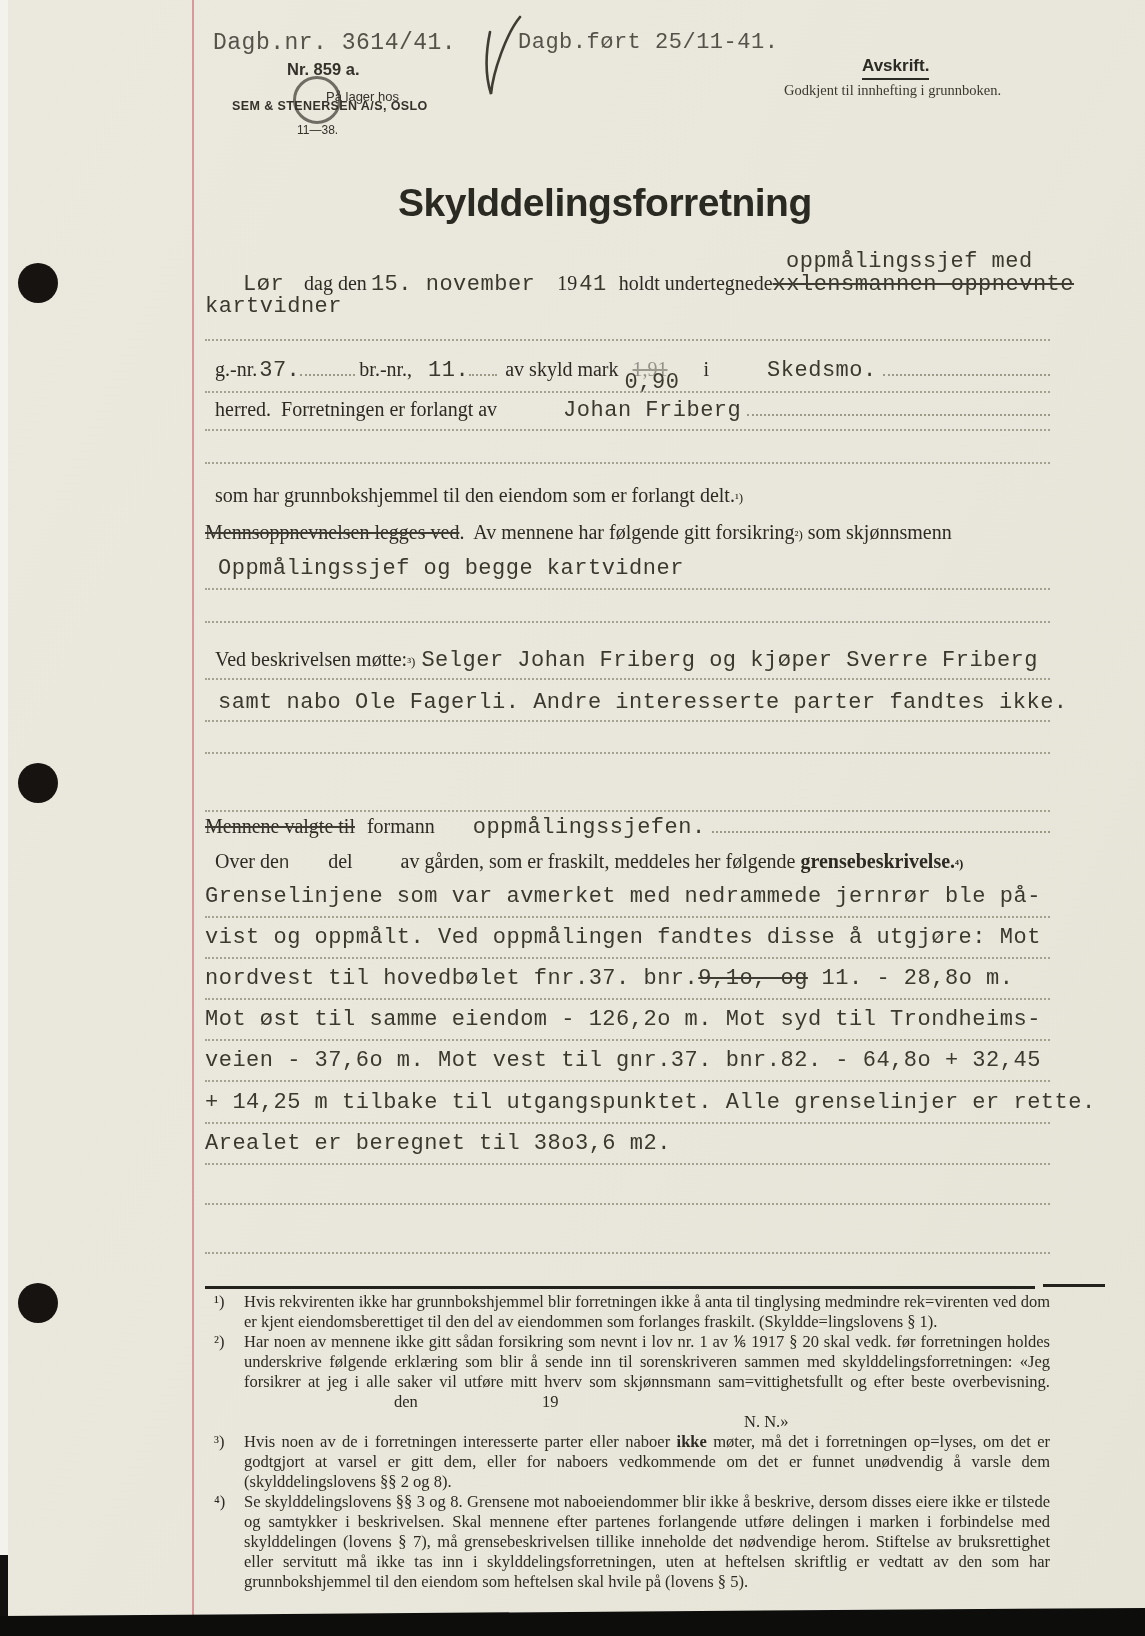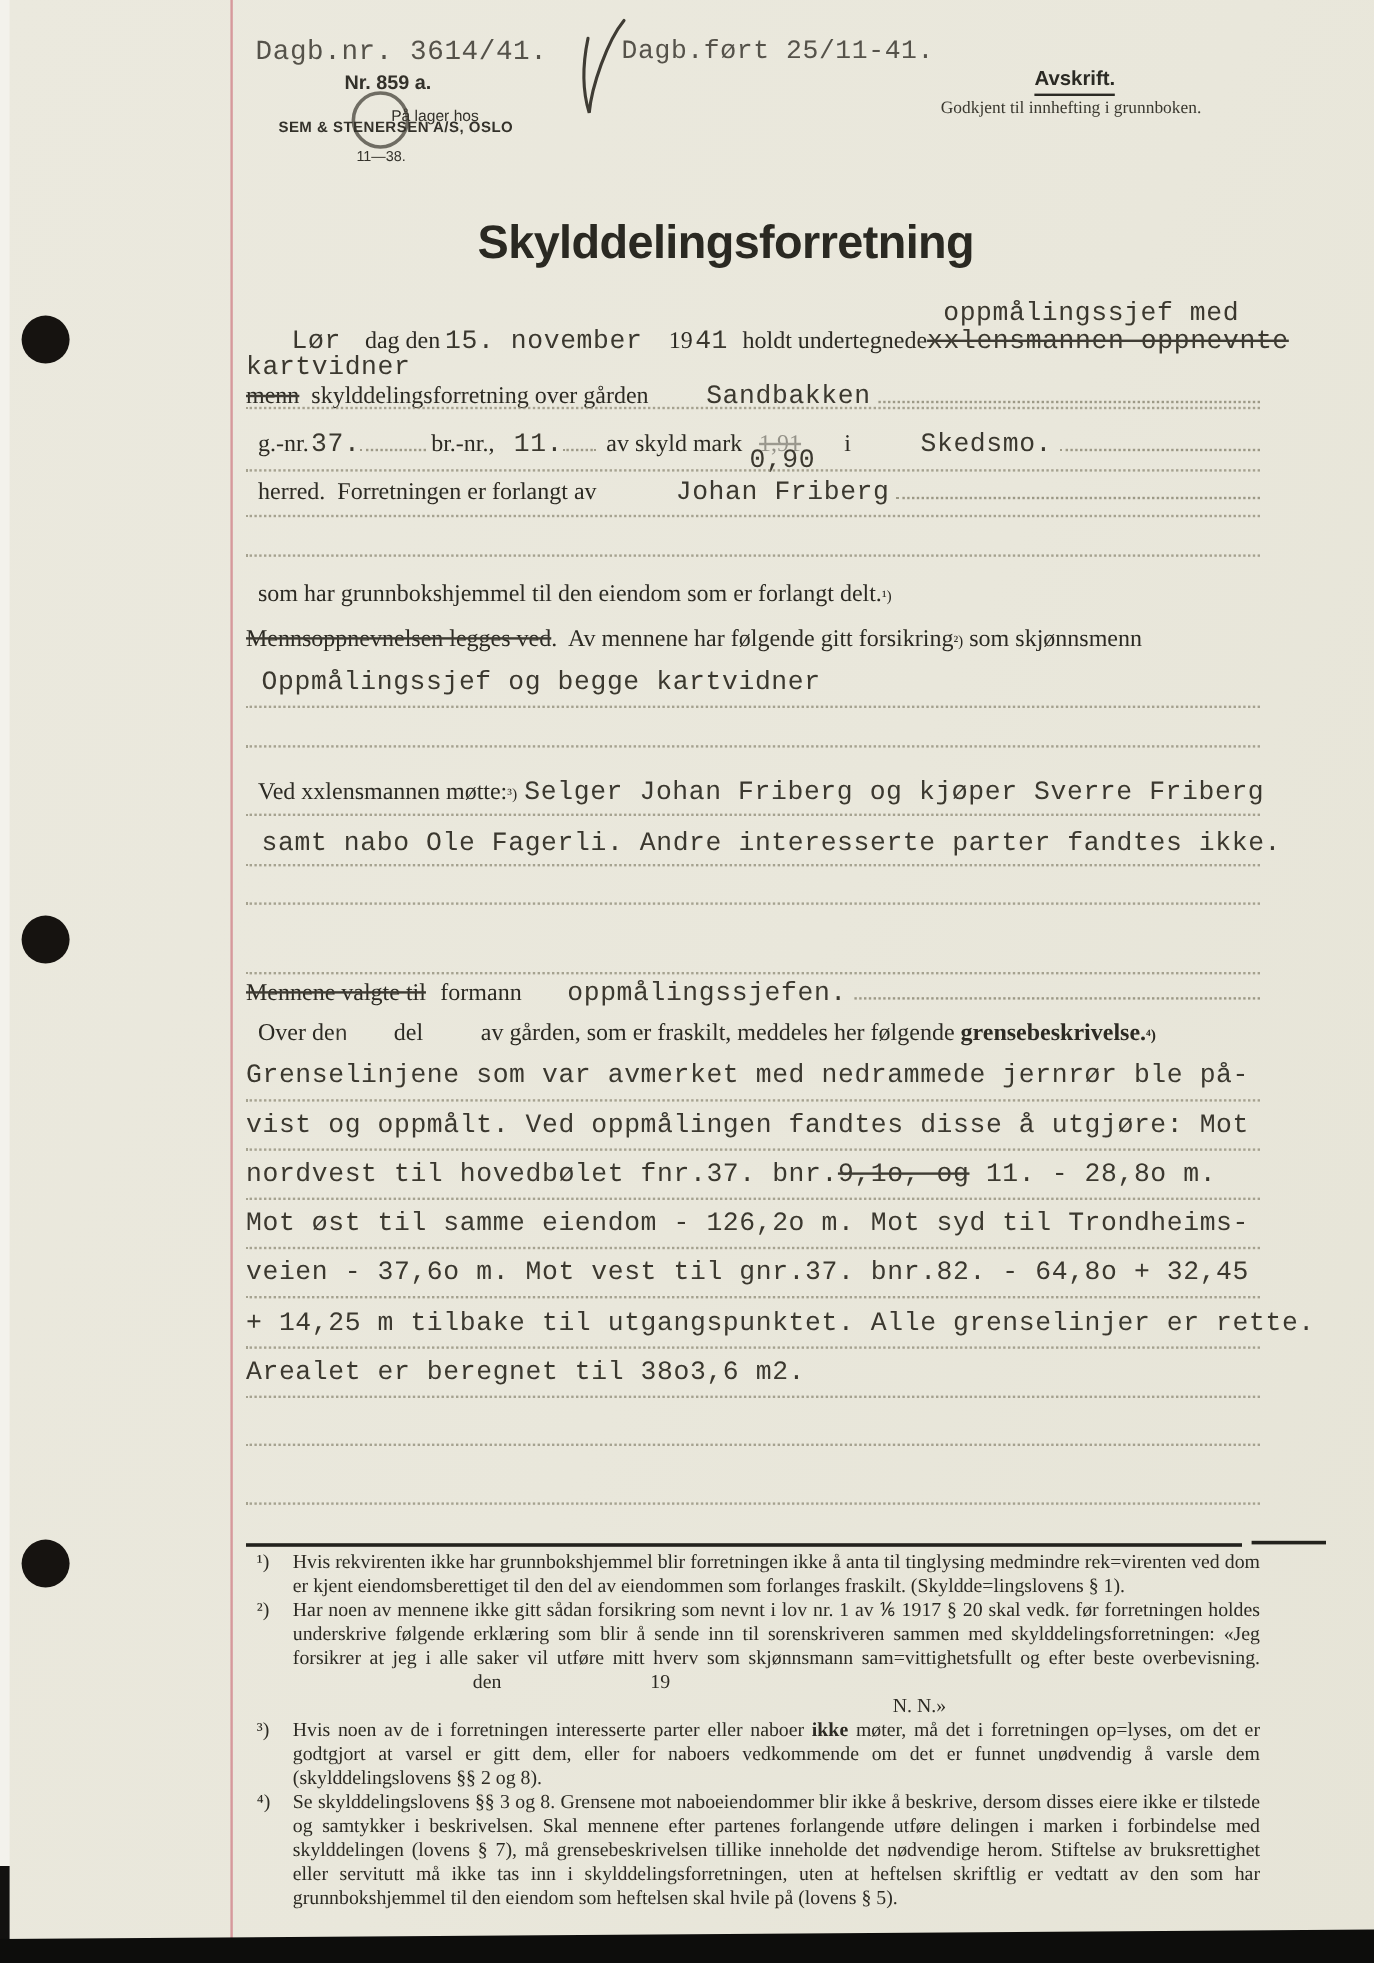--- a/index.html
+++ b/index.html
@@ -72,26 +72,20 @@
     <span class="printed" style="margin-left:20px;">dag den</span>
     <span class="typed" style="margin-left:4px;">15. november</span>
     <span class="printed" style="margin-left:22px;">19</span>
     <span class="typed" style="margin-left:2px;">41</span>
     <span class="printed" style="margin-left:12px;">holdt undertegnede</span>
     <span class="typed xstruck">xxlensmannen oppnevnte</span>
   </div>
 
   <div class="abs typed" style="left:205px;top:294px;">kartvidner</div>
 
-  <div class="line" style="left:205px;top:318px;width:845px;">
-    <span class="printed xstruck">menn</span>
-    <span class="printed" style="margin-left:10px;">skylddelingsforretning over gården</span>
-    <span class="typed" style="margin-left:48px;">Sandbakken</span>
-    <span class="dotsfill"></span>
-  </div>
 
   <div class="line" style="left:215px;top:358px;width:835px;">
     <span class="printed">g.-nr.</span>
     <span class="typed" style="margin-left:2px;">37.</span>
     <span class="dots" style="width:55px;"></span>
     <span class="printed" style="margin-left:4px;">br.-nr.,</span>
     <span class="typed" style="margin-left:16px;">11.</span>
     <span class="dots" style="width:28px;"></span>
     <span class="printed" style="margin-left:8px;">av skyld mark</span>
     <span class="skyld-wrap" style="margin-left:14px;">
@@ -117,21 +111,21 @@
   <div class="line" style="left:205px;top:521px;">
     <span class="printed xstruck">Mennsoppnevnelsen legges ved</span>
     <span class="printed">.  Av mennene har følgende gitt forsikring</span>
     <span class="printed ref">²)</span>
     <span class="printed"> som skjønnsmenn</span>
   </div>
 
   <div class="abs typed" style="left:218px;top:556px;">Oppmålingssjef og begge kartvidner</div>
 
   <div class="line" style="left:215px;top:648px;">
-    <span class="printed">Ved xxlensmannen møtte:</span>
+    <span class="printed">Ved beskrivelsen møtte:</span>
     <span class="printed ref">³)</span>
     <span class="typed" style="margin-left:6px;">Selger Johan Friberg og kjøper Sverre Friberg</span>
   </div>
   <div class="abs typed" style="left:218px;top:690px;">samt nabo Ole Fagerli. Andre interesserte parter fandtes ikke.</div>
 
   <div class="line" style="left:205px;top:815px;width:845px;">
     <span class="printed xstruck">Mennene valgte til</span>
     <span class="printed" style="margin-left:12px;">formann</span>
     <span class="typed" style="margin-left:38px;">oppmålingssjefen.</span>
     <span class="dotsfill"></span>

